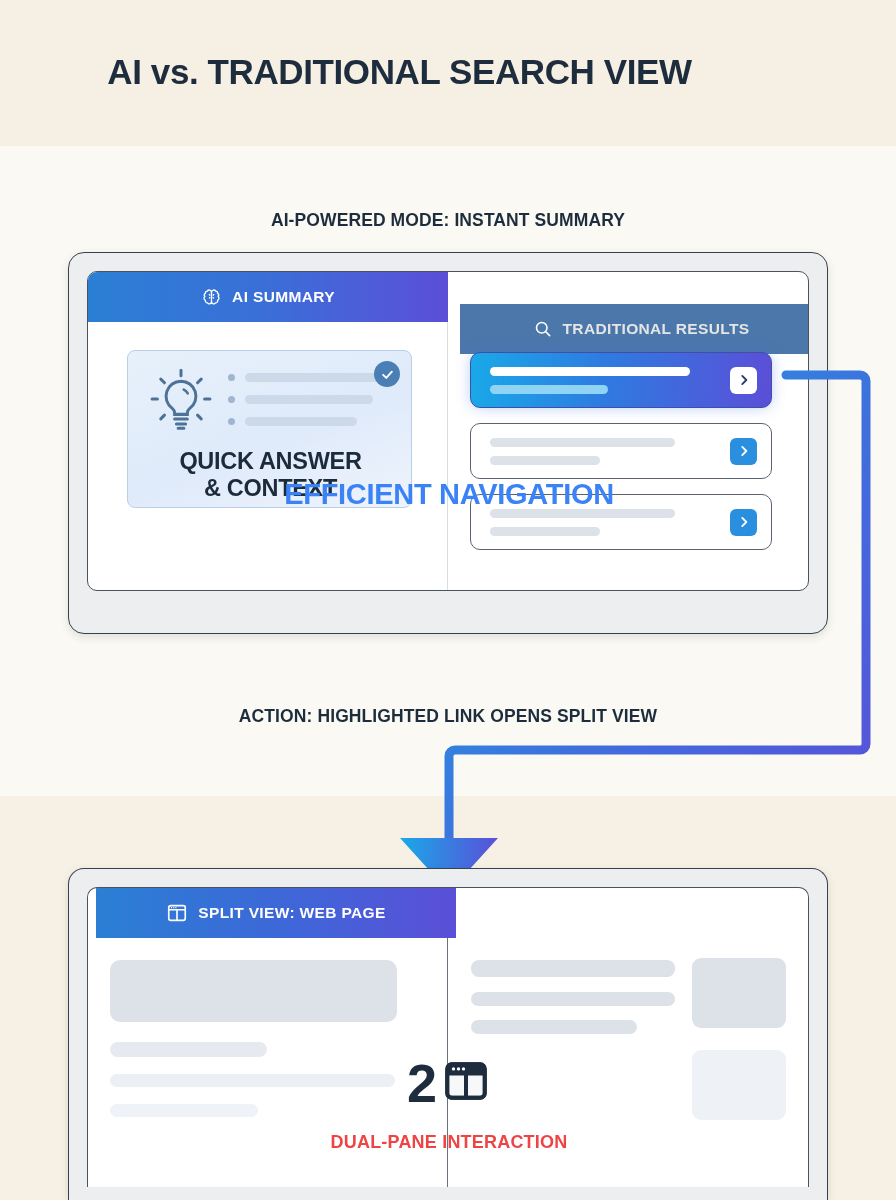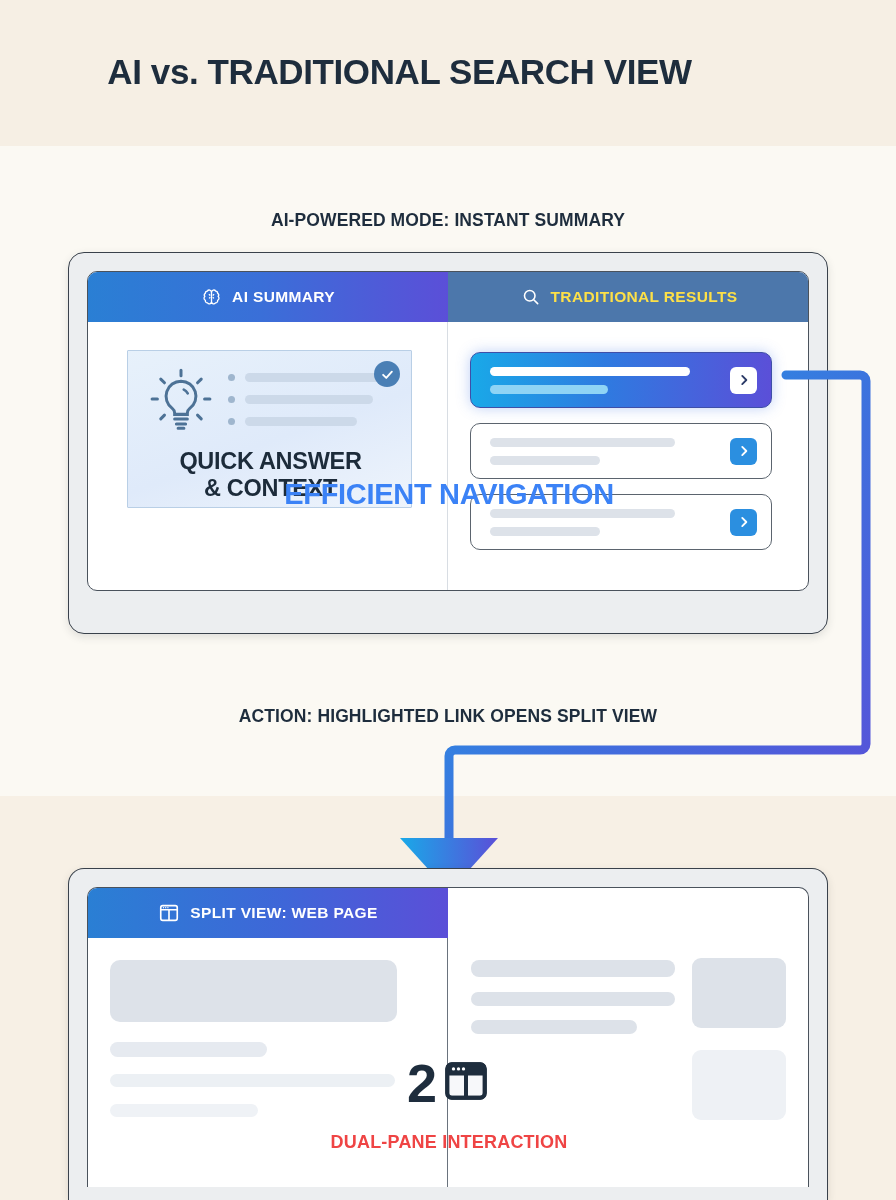--- a/index.html
+++ b/index.html
@@ -51,38 +51,38 @@
                    border-bottom:none; border-bottom-left-radius:0; border-bottom-right-radius:0; }
 
   
   .pane-head {
     position:absolute; top:0; height:50px;
     display:flex; align-items:center; justify-content:center; gap:10px;
     font-size:15.5px; font-weight:bold; letter-spacing:0.35px;text-align:right;
   }
   .head-ai   { left:0;     width:360px; color:#fff;
                background:linear-gradient(90deg,#2a7fd4 0%,#3a6fd8 48%,#5b4fd8 100%); }
-  .head-trad { left:360px; width:362px; color:#fde047;
-               background:#4c77ab; }
-  .head-split{ left:0;     width:360px; color:#fff;
+  .head-trad { left:372px; width:362px; color:#e5e5e5;
+               background:#4c77ab;margin-top:32px; }
+  .head-split{ left:8px;     width:360px; color:#fff;
                background:linear-gradient(90deg,#2a7fd4 0%,#3f66d8 55%,#5b4fd8 100%); }
   .head-ctx  { left:360px; width:362px; color:#15222f;
                background:#cfe8fb; }
 
   .pane-icon { display:flex; align-items:center; }
 
   
   .body-ai {
     position:absolute; left:0; top:50px; width:360px; height:270px;
     border-right:1.3px solid #d8dde3;
   }
   .answer-card {
     position:absolute; left:39px; top:28px; width:285px; height:158px;
     background:linear-gradient(160deg,#e7f1fb 0%,#dfeafa 55%,#eef4fc 100%);
-    border:1.4px solid #b9cfe6; border-radius:1px;
+    border:1.4px solid #b9cfe6; border-radius:8px;
   }
   .bulb { position:absolute; left:16px; top:14px; }
   .bullets { position:absolute; left:100px; top:22px; }
   .bl-row { display:flex; align-items:center; gap:10px; margin-bottom:13px; }
   .bl-dot { width:7px; height:7px; border-radius:50%; background:#9fb6ce; }
   .bl-bar { height:9px; border-radius:5px; background:#ccd9e9; }
   .check-badge {
     position:absolute; right:11px; top:10px; width:26px; height:26px;
     border-radius:50%; background:#4a7fb5;
     display:flex; align-items:center; justify-content:center;

